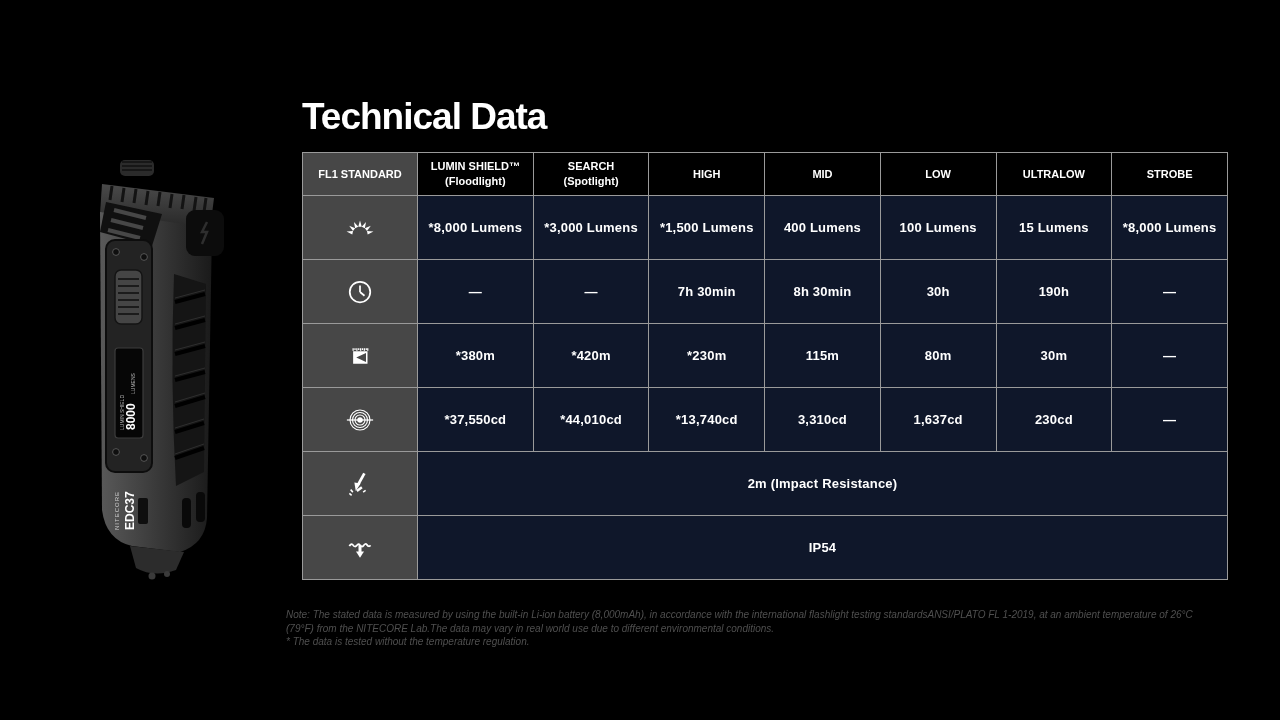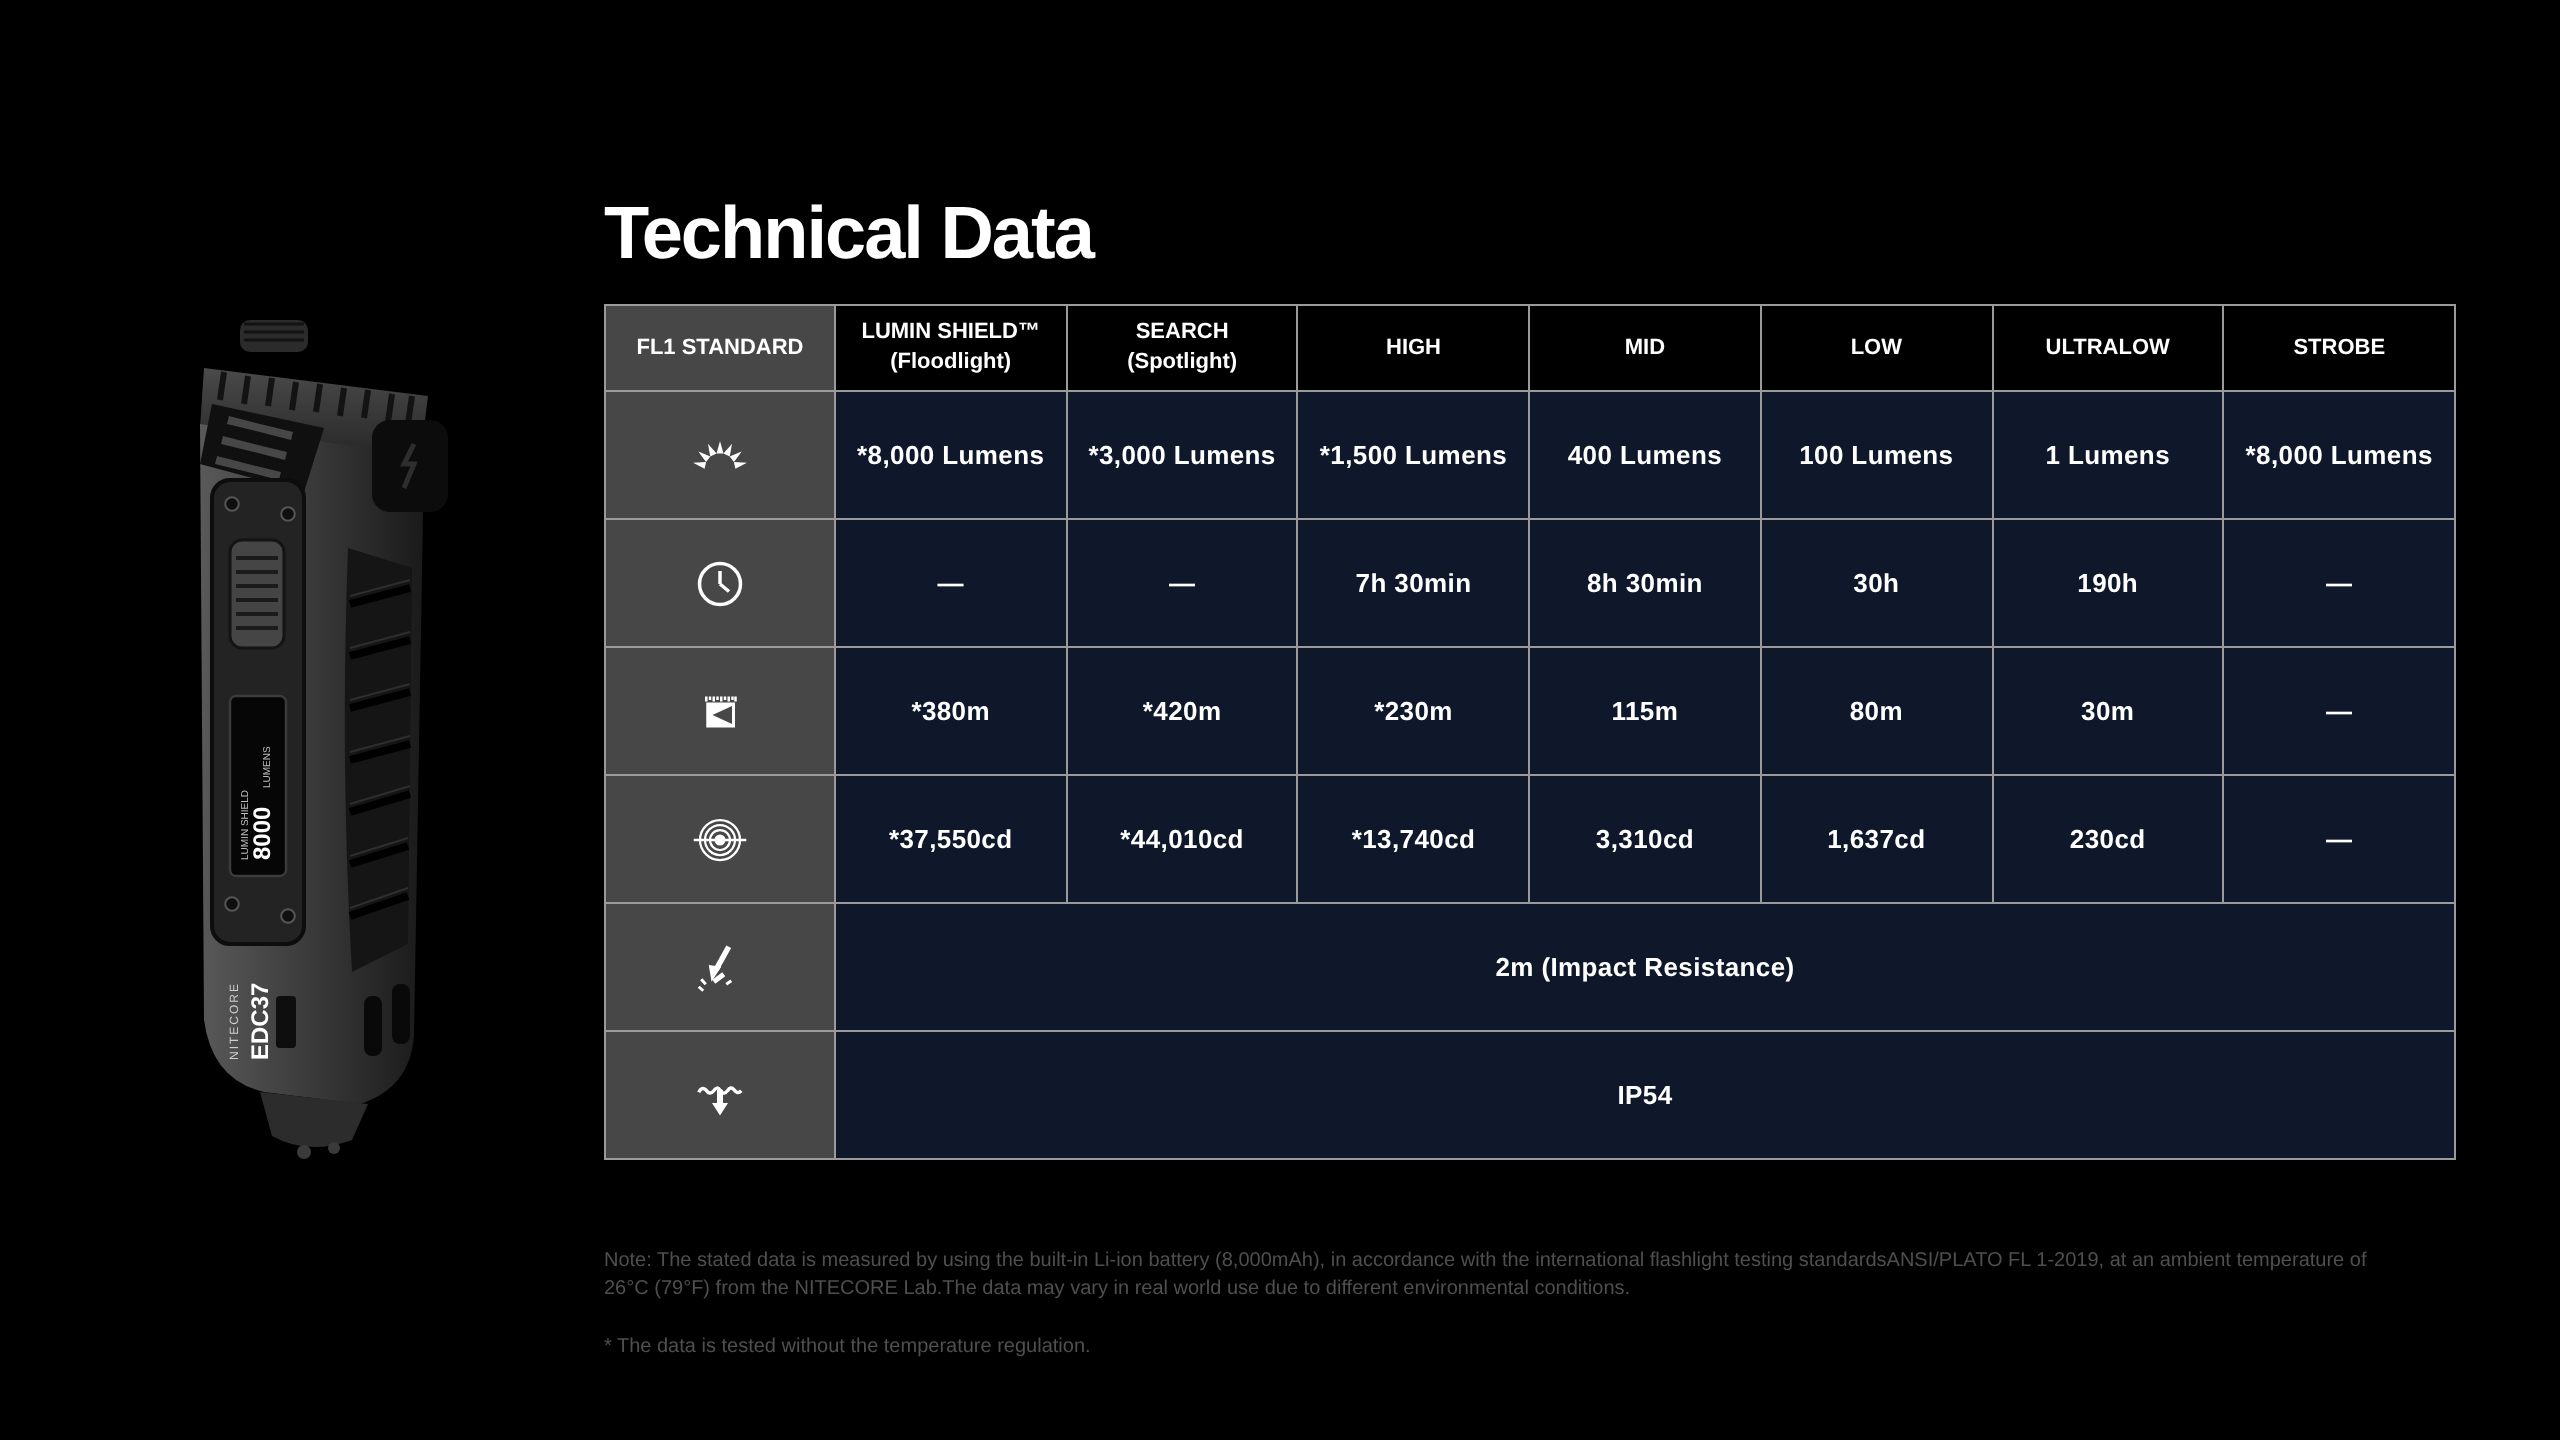--- a/index.html
+++ b/index.html
@@ -44,21 +44,21 @@
     background:#0f172a;
     color:#ffffff;
   }
   .spec-table td.icon-cell { background:#474747; }
   .icon-cell svg { display:block; margin:0 auto; }
   .notes {
     position:absolute; left:286px; top:608px; width:928px;
     color:#4f4f4f; font-size:10px; line-height:13.5px;
     font-weight:normal;
   }
-  .notes p { margin:16px; }
+  .notes p { margin:0;font-style:italic; }
   .product-figure {
     position:absolute; left:72px; top:152px;
     width:175px; height:435px;
   }
 </style>
 </head>
 <body>
 
 <div class="product-figure">
   <svg width="175" height="435" viewBox="0 0 175 435">
@@ -167,21 +167,21 @@
             <path transform="rotate(52)" d="M-1.4 -6 L1.4 -6 L0 -11 Z"></path>
             <path transform="rotate(78)" d="M-1.4 -6 L1.4 -6 L0 -11 Z"></path>
           </g>
         </svg>
       </td>
       <td>*8,000 Lumens</td>
       <td>*3,000 Lumens</td>
       <td>*1,500 Lumens</td>
       <td>400 Lumens</td>
       <td>100 Lumens</td>
-      <td>1 Lumens</td>
+      <td>15 Lumens</td>
       <td>*8,000 Lumens</td>
     </tr>
     <tr>
       <td class="icon-cell">
         <svg width="30" height="30" viewBox="0 0 24 24" fill="none" stroke="#ffffff" stroke-width="1.4">
           <circle cx="12" cy="12" r="8.2"></circle>
           <path d="M12 12 L12 6.8 M12 12 L15.6 15"></path>
         </svg>
       </td>
       <td>—</td>

